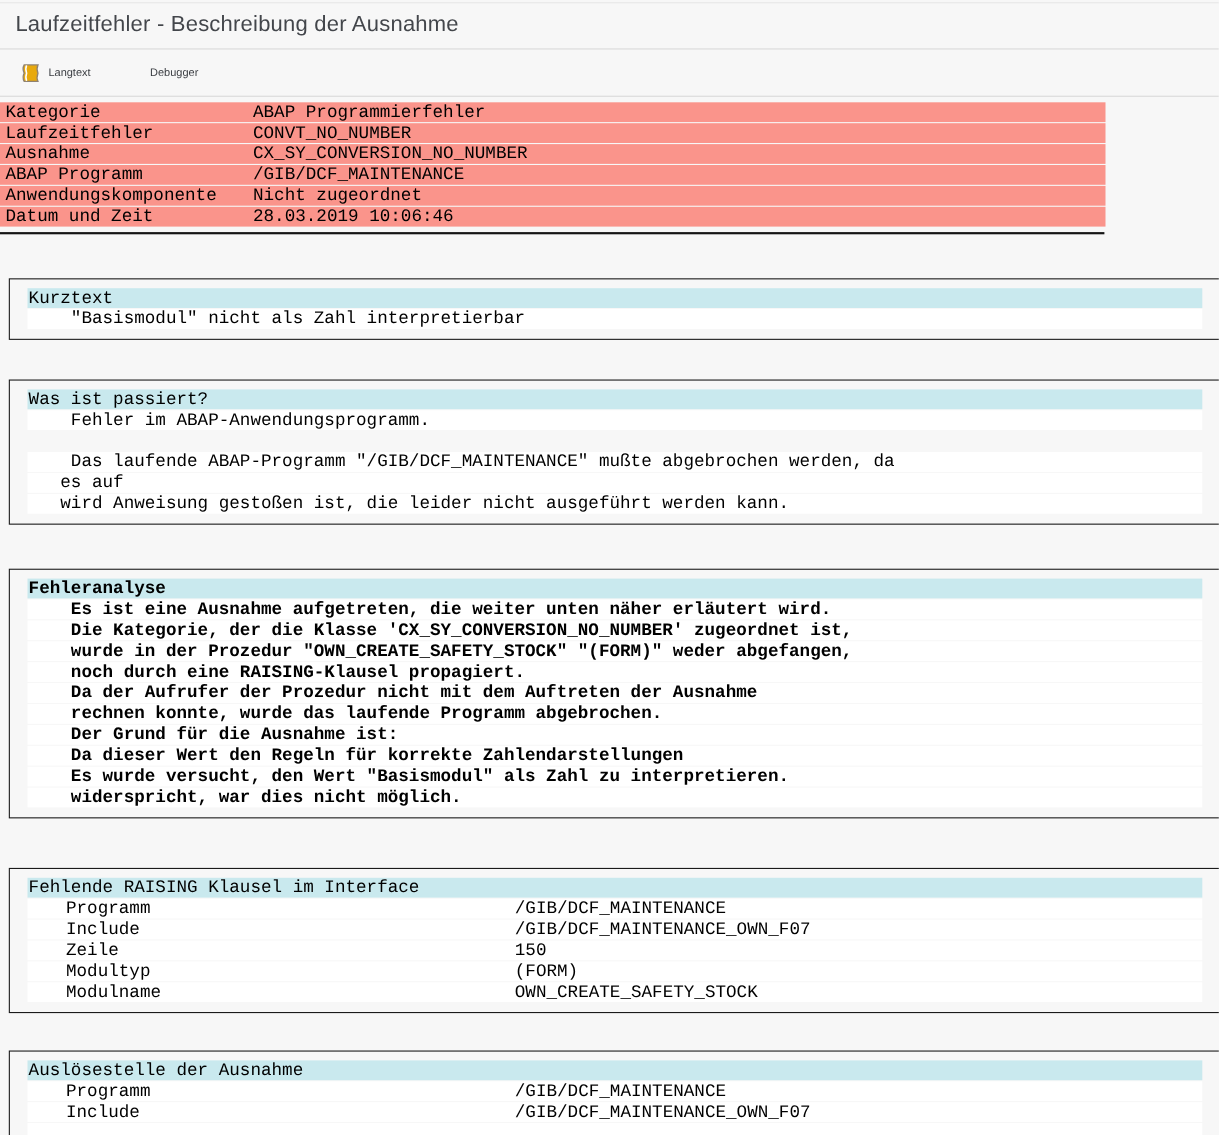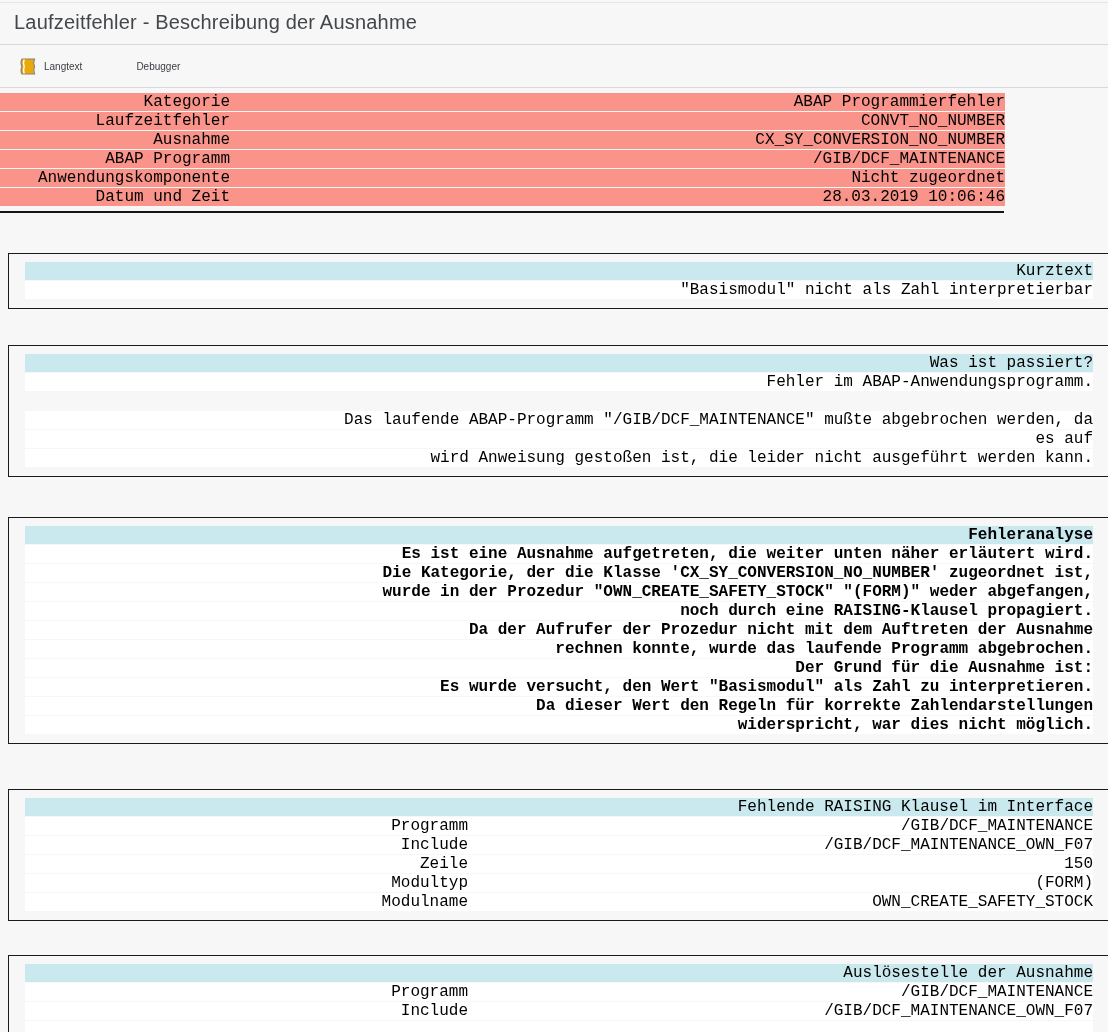--- a/index.html
+++ b/index.html
@@ -30,21 +30,21 @@
     background: none; border: none; cursor: pointer;
     font-family: "Liberation Sans", sans-serif;
     font-size: 10px; color: #3a3d42; padding: 4px 6px;
   }
   .toolbar-btn.debugger { margin-left: 42px; }
   .doc-icon { width: 19px; height: 17px; display: inline-block; }
 
   
   .mono, .srow, .rrow {
     font-family: "Liberation Mono", "DejaVu Sans Mono", monospace;
-    font-size: 16px; color: #000; text-align: right;
+    font-size: 16px; color: #000;
   }
 
   
   .summary-table { width: 1005px; margin-top: 5px; }
   .rrow {
     display: flex; height: 18px; line-height: 18px; margin-bottom: 1px;
     background: var(--salmon, #fa948b); padding-left: 5px; white-space: pre;
   }
   .rrow .rlabel { width: 225px; flex: 0 0 auto; }
   .rrow .rvalue { flex: 1; }
@@ -122,22 +122,22 @@
     </div>
     <div class="box m3">
       <div class="srow header">Fehleranalyse</div>
       <div class="srow">    Es ist eine Ausnahme aufgetreten, die weiter unten näher erläutert wird.</div>
       <div class="srow">    Die Kategorie, der die Klasse 'CX_SY_CONVERSION_NO_NUMBER' zugeordnet ist,</div>
       <div class="srow">    wurde in der Prozedur "OWN_CREATE_SAFETY_STOCK" "(FORM)" weder abgefangen,</div>
       <div class="srow">    noch durch eine RAISING-Klausel propagiert.</div>
       <div class="srow">    Da der Aufrufer der Prozedur nicht mit dem Auftreten der Ausnahme</div>
       <div class="srow">    rechnen konnte, wurde das laufende Programm abgebrochen.</div>
       <div class="srow">    Der Grund für die Ausnahme ist:</div>
+      <div class="srow">    Da dieser Wert den Regeln für korrekte Zahlendarstellungen</div>
       <div class="srow">    Es wurde versucht, den Wert "Basismodul" als Zahl zu interpretieren.</div>
-      <div class="srow">    Da dieser Wert den Regeln für korrekte Zahlendarstellungen</div>
       <div class="srow">    widerspricht, war dies nicht möglich.</div>
     </div>
     <div class="box m4">
       <div class="srow header">Fehlende RAISING Klausel im Interface</div>
       <div class="srow kv"><span class="kv-label">Programm</span><span class="kv-value">/GIB/DCF_MAINTENANCE</span></div>
       <div class="srow kv"><span class="kv-label">Include</span><span class="kv-value">/GIB/DCF_MAINTENANCE_OWN_F07</span></div>
       <div class="srow kv"><span class="kv-label">Zeile</span><span class="kv-value">150</span></div>
       <div class="srow kv"><span class="kv-label">Modultyp</span><span class="kv-value">(FORM)</span></div>
       <div class="srow kv"><span class="kv-label">Modulname</span><span class="kv-value">OWN_CREATE_SAFETY_STOCK</span></div>
     </div>

